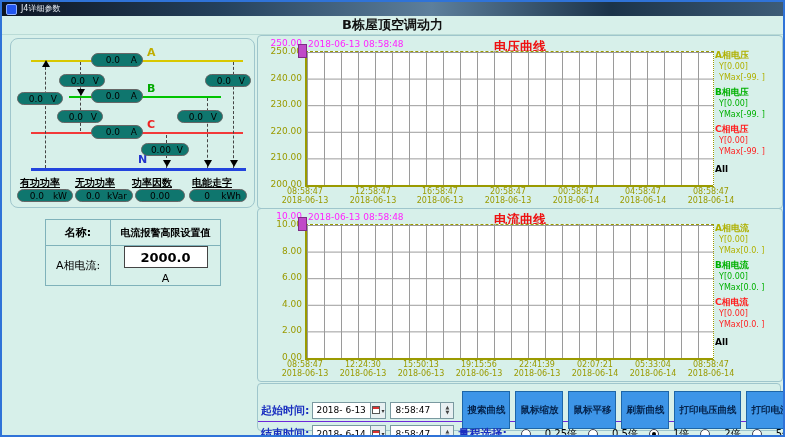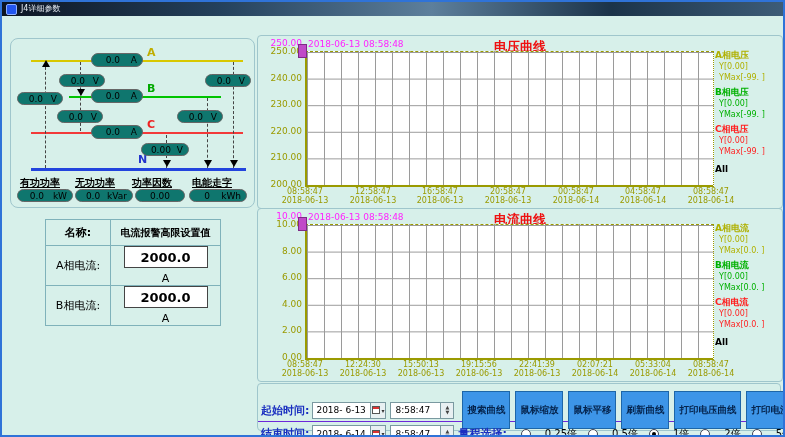--- a/index.html
+++ b/index.html
@@ -116,20 +116,21 @@
   .range-lbl{margin-left:4px;}
 </style>
 </head>
 <body>
 
 <div id="window">
   <div class="titlebar">
     <span class="title-icon"></span>
     <span class="title-text">J4详细参数</span>
   </div>
+  <div class="header">B栋屋顶空调动力</div>
 
   <div class="diagram">
     <div class="pline line-a"></div>
     <div class="pline line-b"></div>
     <div class="pline line-c"></div>
     <div class="pline line-n"></div>
     <span class="plabel pl-a">A</span>
     <span class="plabel pl-b">B</span>
     <span class="plabel pl-c">C</span>
     <span class="plabel pl-n">N</span>
@@ -204,29 +205,20 @@
   </div>
 
   <table class="alarm">
     <tbody>
         <tr class="hdr">
       <td class="c1">名称:</td>
       <td>电流报警高限设置值</td>
     </tr>
     <tr class="drow">
       <td class="c1">A相电流:</td>
-      <td>
-            <div class="valcell">
-        <div class="valbox">2000.0</div>
-        <span class="unit-a">A</span>
-      </div>
-          </td>
-    </tr>
-    <tr class="drow">
-      <td class="c1">B相电流:</td>
       <td>
             <div class="valcell">
         <div class="valbox">2000.0</div>
         <span class="unit-a">A</span>
       </div>
           </td>
     </tr>
   </tbody>
     </table>
 

